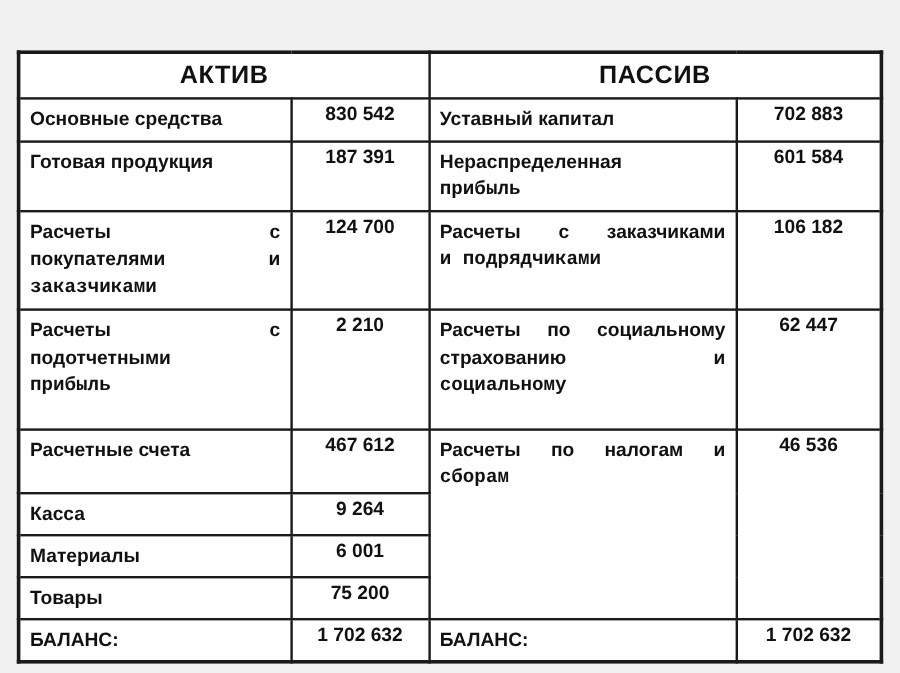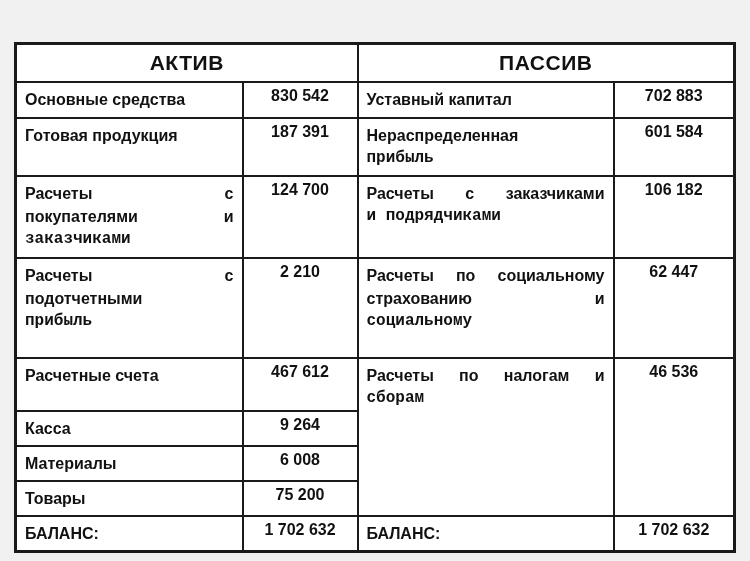--- a/index.html
+++ b/index.html
@@ -167,21 +167,21 @@
         <td class="val" rowspan="4">46 536</td>
       </tr>
 
       <tr class="rh-35">
         <td class="name">Касса</td>
         <td class="val">9 264</td>
       </tr>
 
       <tr class="rh-31">
         <td class="name">Материалы</td>
-        <td class="val">6 008</td>
+        <td class="val">6 001</td>
       </tr>
 
       <tr class="rh-35">
         <td class="name">Товары</td>
         <td class="val">75 200</td>
       </tr>
 
       <tr class="rh-35">
         <td class="name">БАЛАНС:</td>
         <td class="val">1 702 632</td>

